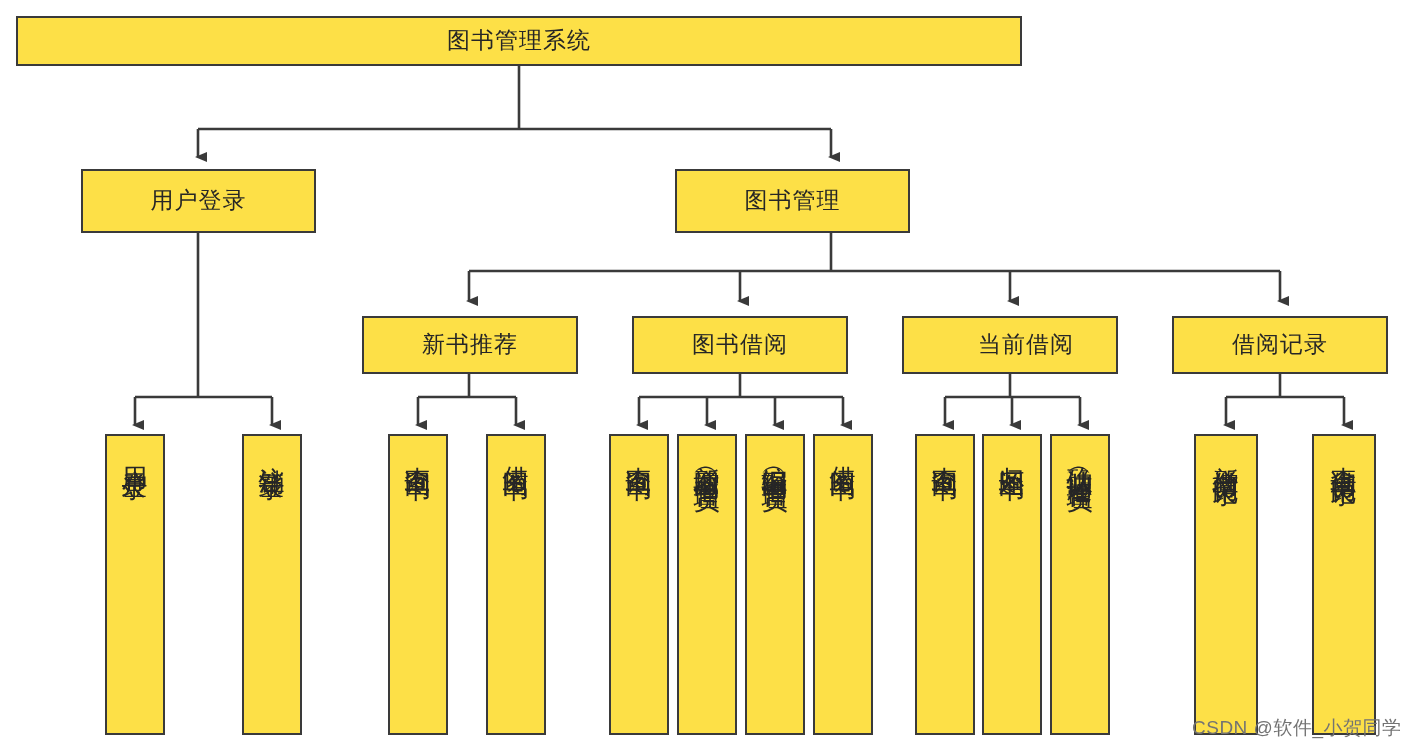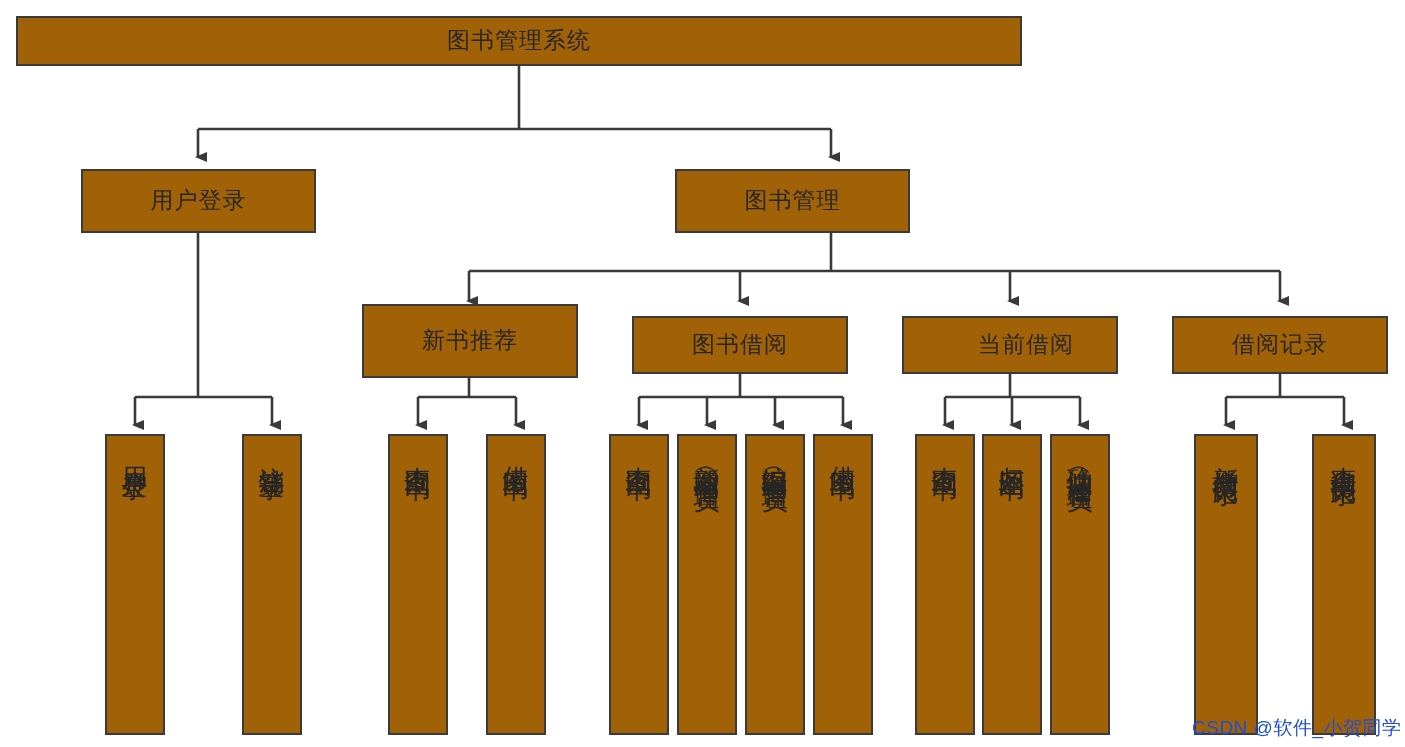--- a/index.html
+++ b/index.html
@@ -21,21 +21,21 @@
     position: absolute;
     left: 0;
     top: 0;
     width: 1405px;
     height: 747px;
     pointer-events: none;
   }
   .node {
     position: absolute;
     box-sizing: border-box;
-    background: #a16207;
+    background: #fde047;
     border: 2px solid #3a3a3a;
     display: flex;
     align-items: center;
     justify-content: center;
     overflow: hidden;
   }
   .node .lbl {
     color: #262626;
     text-align: center;
     line-height: 1.18;
@@ -52,21 +52,21 @@
   .node.vert .lbl {
     writing-mode: vertical-rl;
     text-orientation: upright;
     font-size: 26px;
     letter-spacing: 3px;
     line-height: 1.0;
   }
   .watermark {
     position: absolute;
     font-size: 19px;
-    color: #1d4ed8;
+    color: #737373;
     letter-spacing: 0.5px;
     white-space: nowrap;
     user-select: none;
   }
 </style>
 </head>
 <body>
 
 <div id="canvas">
 
@@ -124,21 +124,21 @@
     <span class="lbl">图书管理系统</span>
   </div>
 
   <div class="node horiz" style="left:81px; top:169px; width:235px; height:64px;">
     <span class="lbl">用户登录</span>
   </div>
   <div class="node horiz" style="left:675px; top:169px; width:235px; height:64px;">
     <span class="lbl">图书管理</span>
   </div>
 
-  <div class="node horiz" style="left:362px; top:304px; width:216px; height:74px;">
+  <div class="node horiz" style="left:362px; top:316px; width:216px; height:58px;">
     <span class="lbl">新书推荐</span>
   </div>
   <div class="node horiz" style="left:632px; top:316px; width:216px; height:58px;">
     <span class="lbl">图书借阅</span>
   </div>
   <div class="node horiz" style="left:902px; top:316px; width:216px; height:58px;padding-left:32px;">
     <span class="lbl">当前借阅</span>
   </div>
   <div class="node horiz" style="left:1172px; top:316px; width:216px; height:58px;">
     <span class="lbl">借阅记录</span>

